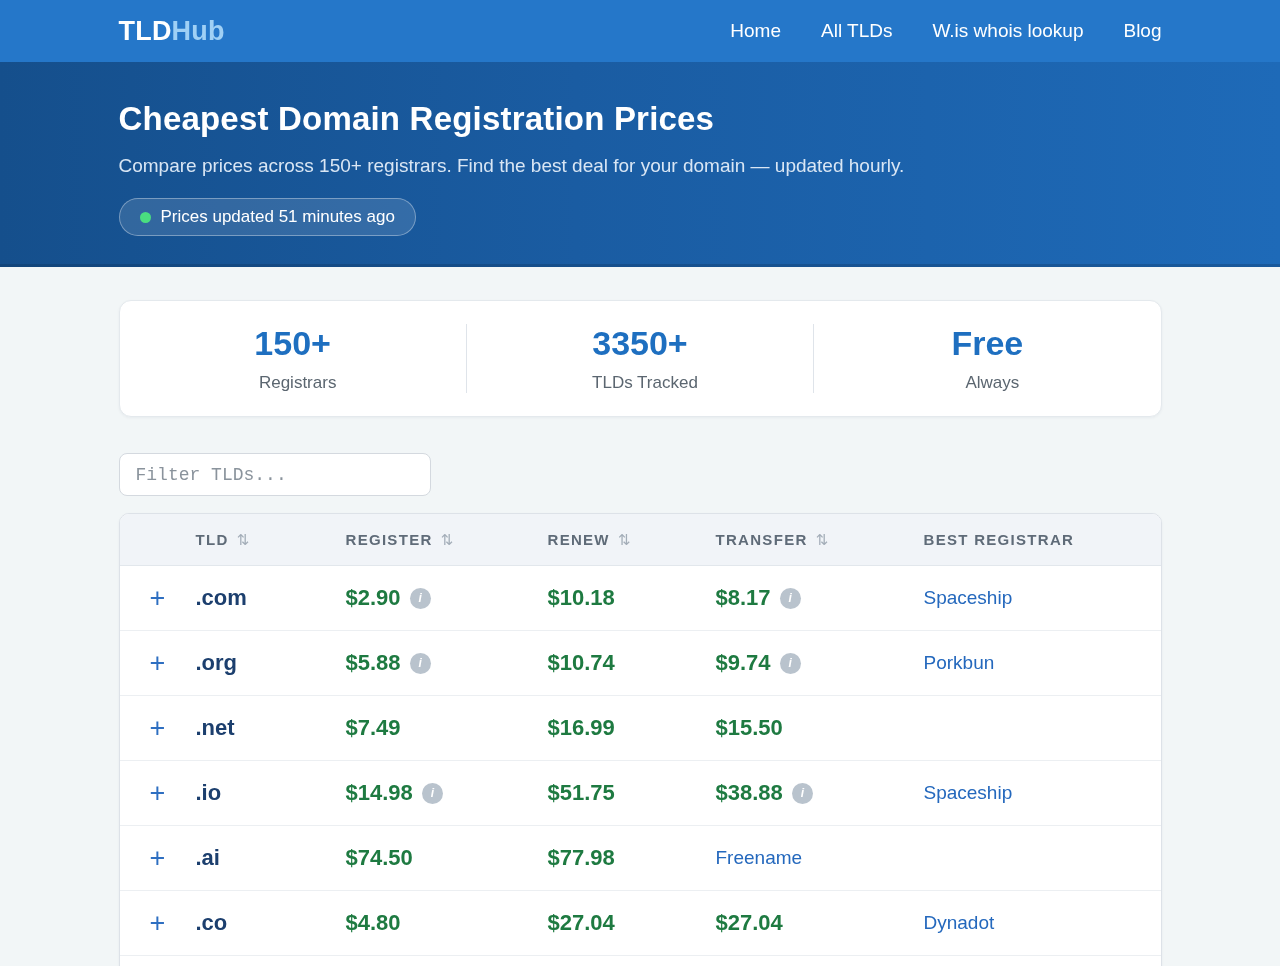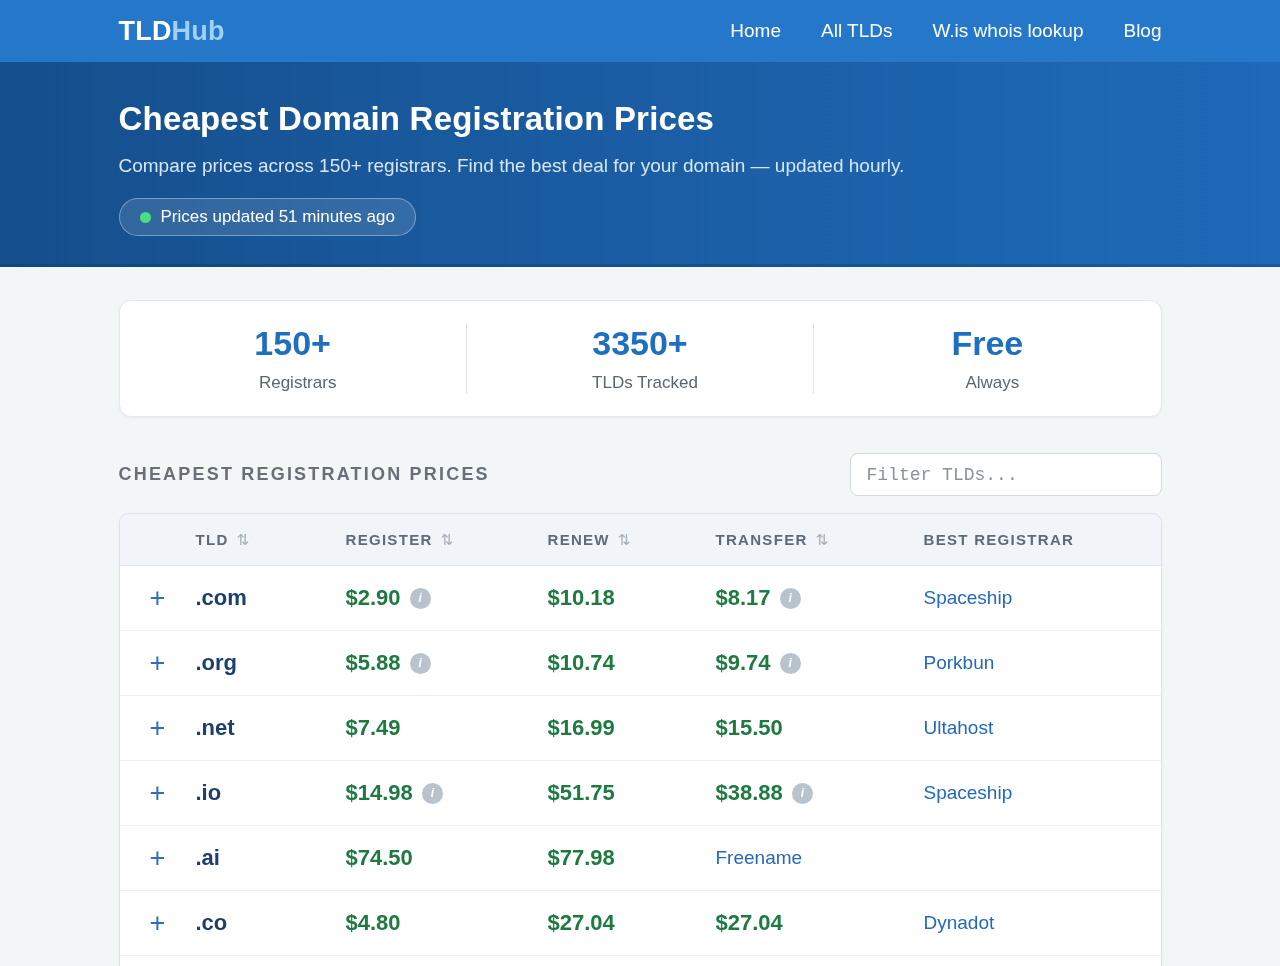--- a/index.html
+++ b/index.html
@@ -119,21 +119,20 @@
       <div class="stat-value">3350+</div>
       <div class="stat-label">TLDs Tracked</div>
     </div>
     <div class="stat">
       <div class="stat-value">Free</div>
       <div class="stat-label">Always</div>
     </div>
   </div>
 
   <div class="section-header">
-    <h2 class="section-title">CHEAPEST REGISTRATION PRICES</h2>
     <input class="filter-input" type="text" placeholder="Filter TLDs..." style="">
   </div>
 
   <div class="table-card">
     <div class="t-row t-head">
       <div></div>
       <div class="th">
         <span>TLD</span>
         <span class="sort-icon">⇅</span>
       </div>
@@ -202,21 +201,20 @@
       <span class="price">$7.49</span>
 
     </div>
     <div class="price-cell">
       <span class="price">$16.99</span>
     </div>
     <div class="price-cell">
       <span class="price">$15.50</span>
 
     </div>
-    <div><a class="registrar">Ultahost</a></div>
   </div>
 
   <div class="t-row t-body-row">
     <div class="expand-cell">
       <button class="expand-button">+</button>
     </div>
     <div class="tld">.io</div>
     <div class="price-cell">
       <span class="price">$14.98</span>
       <span class="info-icon">i</span>

